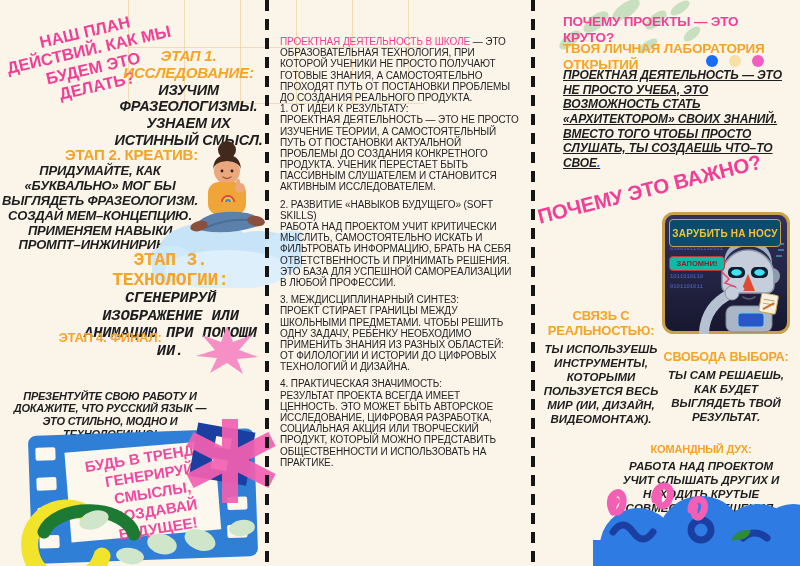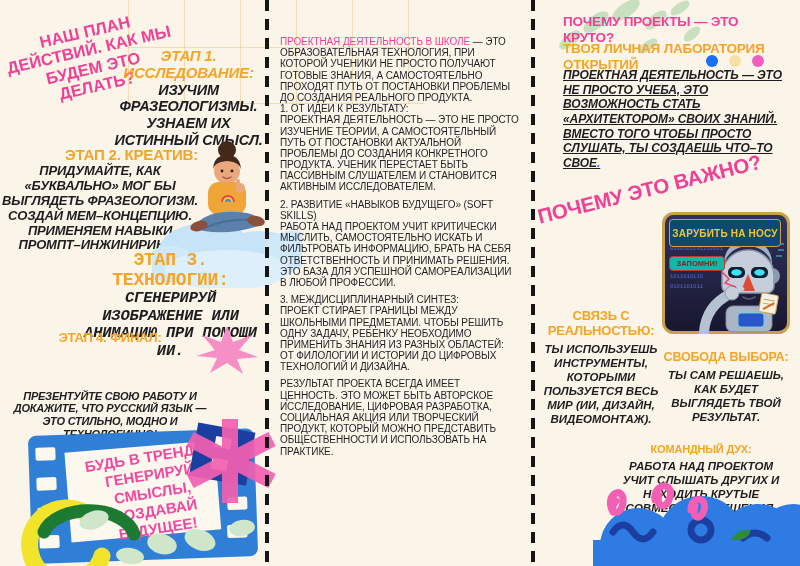--- a/index.html
+++ b/index.html
@@ -176,20 +176,21 @@
     </div>
     <div class="mid-sec">
       <div>2. РАЗВИТИЕ «НАВЫКОВ БУДУЩЕГО» (SOFT SKILLS)</div>
       <div>РАБОТА НАД ПРОЕКТОМ УЧИТ КРИТИЧЕСКИ МЫСЛИТЬ, САМОСТОЯТЕЛЬНО ИСКАТЬ И ФИЛЬТРОВАТЬ ИНФОРМАЦИЮ, БРАТЬ НА СЕБЯ ОТВЕТСТВЕННОСТЬ И ПРИНИМАТЬ РЕШЕНИЯ. ЭТО БАЗА ДЛЯ УСПЕШНОЙ САМОРЕАЛИЗАЦИИ В ЛЮБОЙ ПРОФЕССИИ.</div>
     </div>
     <div class="mid-sec">
       <div>3. МЕЖДИСЦИПЛИНАРНЫЙ СИНТЕЗ:</div>
       <div>ПРОЕКТ СТИРАЕТ ГРАНИЦЫ МЕЖДУ ШКОЛЬНЫМИ ПРЕДМЕТАМИ. ЧТОБЫ РЕШИТЬ ОДНУ ЗАДАЧУ, РЕБЕНКУ НЕОБХОДИМО ПРИМЕНИТЬ ЗНАНИЯ ИЗ РАЗНЫХ ОБЛАСТЕЙ: ОТ ФИЛОЛОГИИ И ИСТОРИИ ДО ЦИФРОВЫХ ТЕХНОЛОГИЙ И ДИЗАЙНА.</div>
     </div>
     <div class="mid-sec">
+      <div>4. ПРАКТИЧЕСКАЯ ЗНАЧИМОСТЬ:</div>
       <div>РЕЗУЛЬТАТ ПРОЕКТА ВСЕГДА ИМЕЕТ ЦЕННОСТЬ. ЭТО МОЖЕТ БЫТЬ АВТОРСКОЕ ИССЛЕДОВАНИЕ, ЦИФРОВАЯ РАЗРАБОТКА, СОЦИАЛЬНАЯ АКЦИЯ ИЛИ ТВОРЧЕСКИЙ ПРОДУКТ, КОТОРЫЙ МОЖНО ПРЕДСТАВИТЬ ОБЩЕСТВЕННОСТИ И ИСПОЛЬЗОВАТЬ НА ПРАКТИКЕ.</div>
     </div>
   </div>
 
   <div class="abs r-title" style="left:563px;top:14px;width:205px;">ПОЧЕМУ ПРОЕКТЫ — ЭТО КРУТО?</div>
   <div class="abs r-sub" style="left:563px;top:41px;width:215px;">ТВОЯ ЛИЧНАЯ ЛАБОРАТОРИЯ ОТКРЫТИЙ</div>
 
   <div class="abs" style="left:706px;top:55px;width:70px;display:flex;gap:11px;">
     <span class="dot" style="background:#1a6ef5;"></span>
     <span class="dot" style="background:#f7dfa6;"></span>

